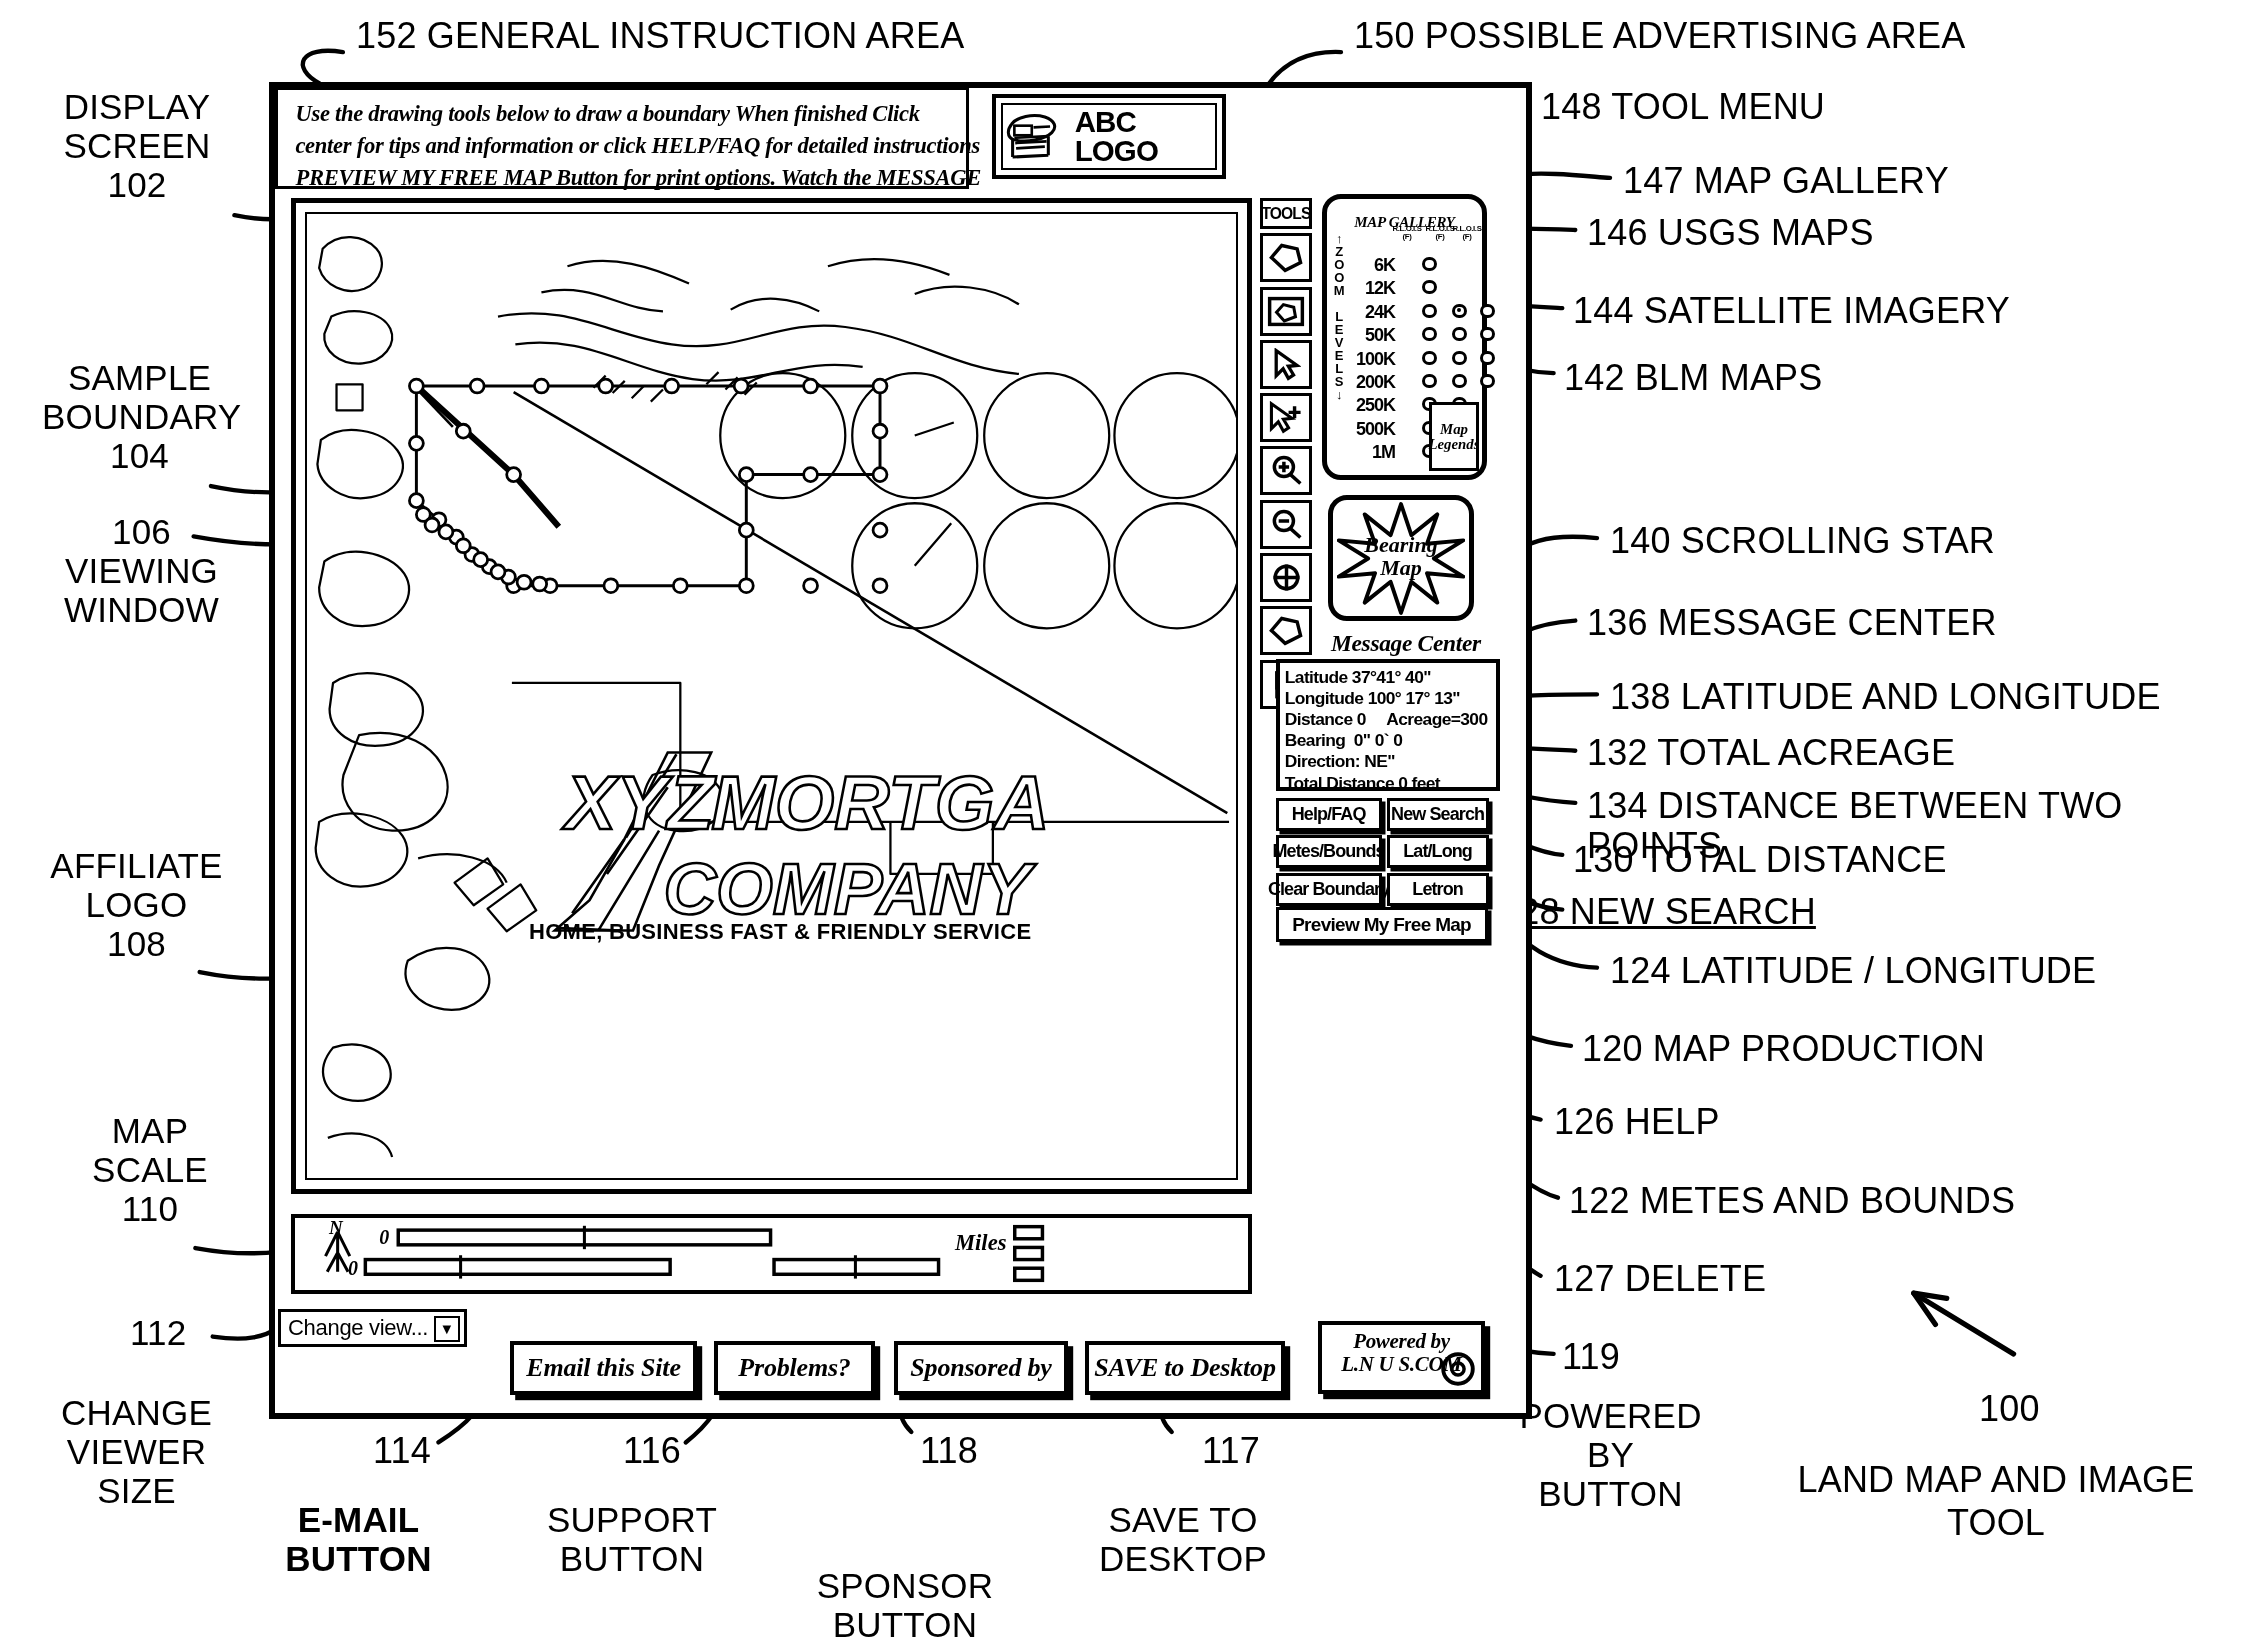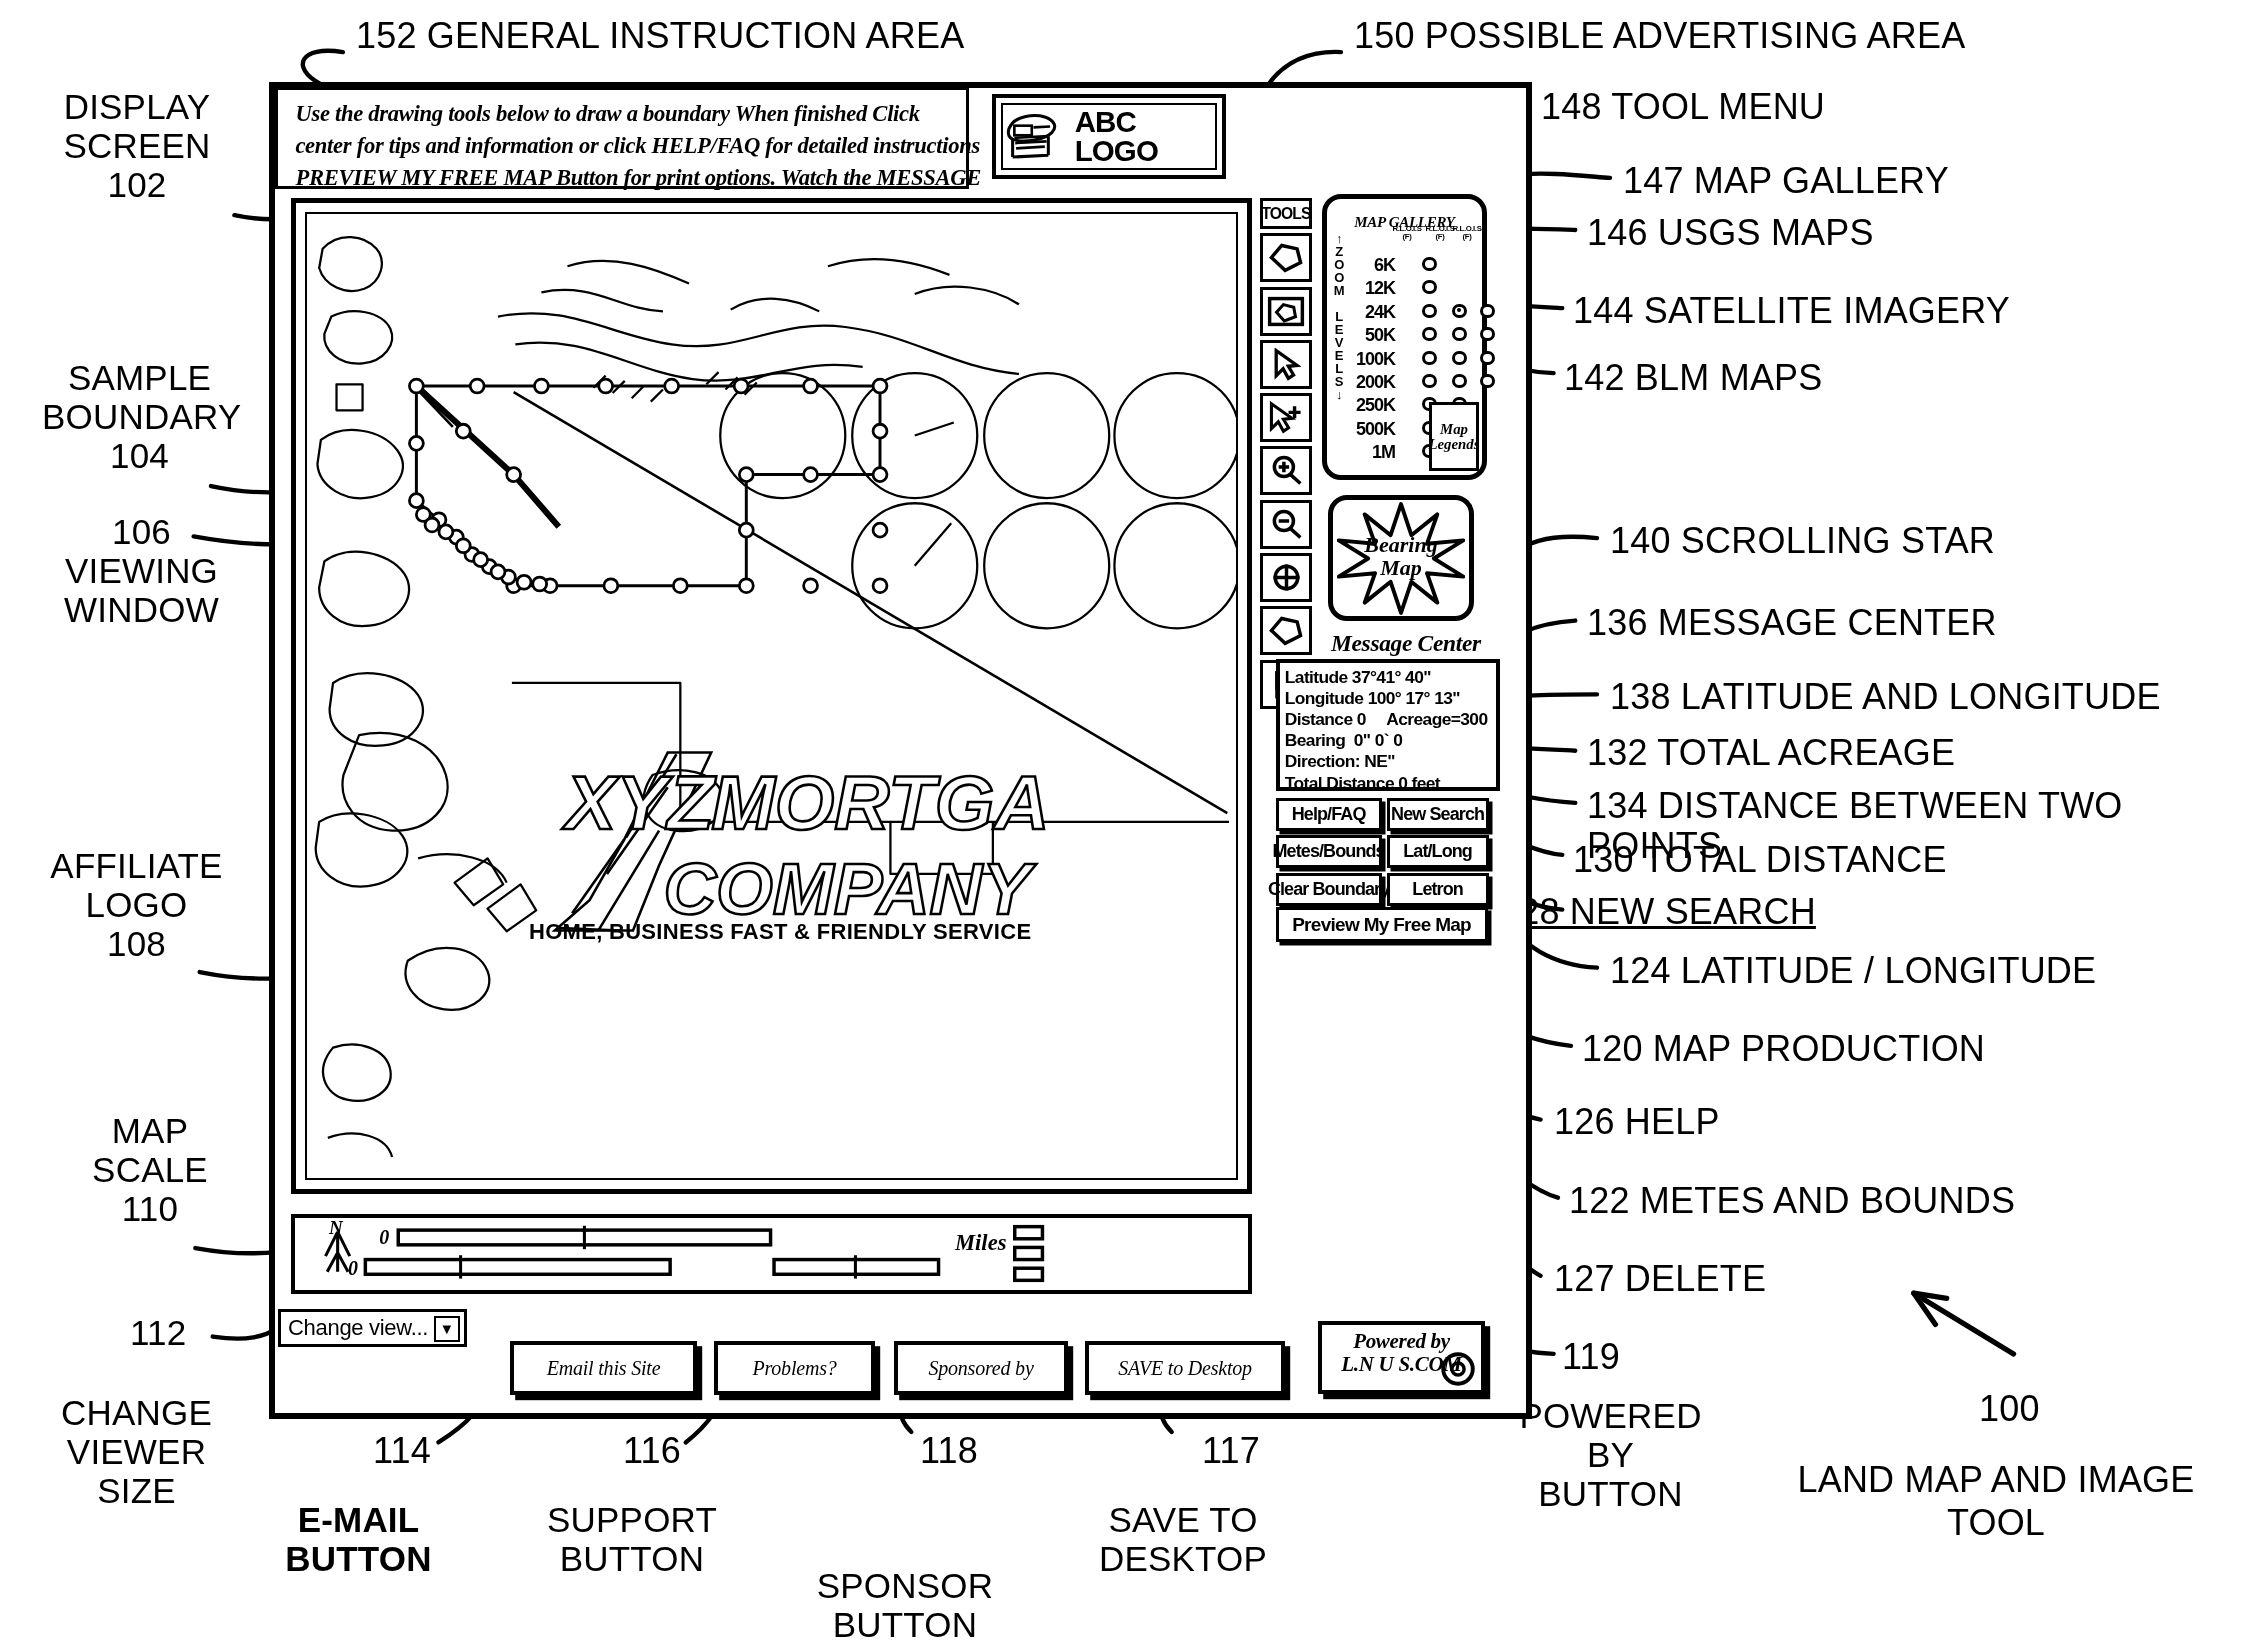--- a/index.html
+++ b/index.html
@@ -67,21 +67,21 @@
            border:2.6px solid #000;box-sizing:border-box;
            display:flex;align-items:center;justify-content:center;
            font-size:14.8px;line-height:1;}
 
   
   .btmbtn{position:absolute;top:1341px;height:54px;border:4.3px solid #000;
           box-sizing:border-box;background:#fff;display:flex;
           align-items:center;justify-content:center;
           box-shadow:5.2px 5.2px 0 #000;}
   .btmbtn span{font-family:"Liberation Serif",serif;font-style:italic;
-               font-weight:400;font-size:20px;letter-spacing:-0.2px;}
+               font-weight:700;font-size:26px;letter-spacing:-0.2px;}
 
   #poweredby{position:absolute;left:1318px;top:1321px;width:167px;height:73px;
              border:4.3px solid #000;box-sizing:border-box;background:#fff;
              box-shadow:5.2px 5.2px 0 #000;padding-top:5.2px;}
   #poweredby .l{font-family:"Liberation Serif",serif;font-style:italic;
                 font-weight:700;font-size:21px;text-align:center;
                 line-height:1.1;letter-spacing:-0.3px;}
 
   
   #panel{position:absolute;left:1260px;top:156px;width:278px;height:1042px;}

